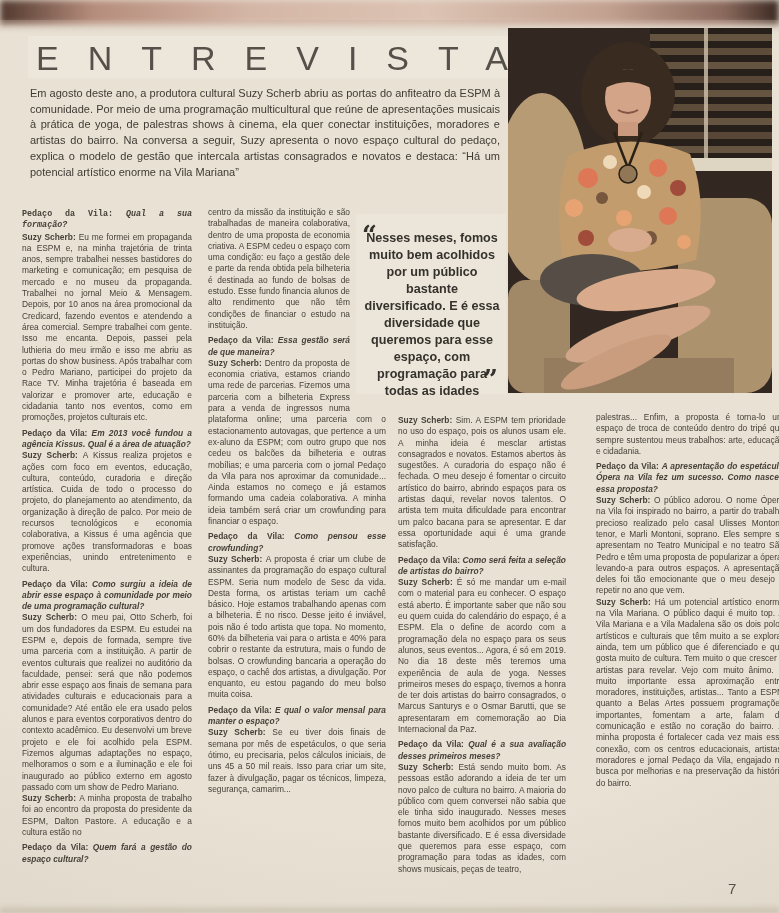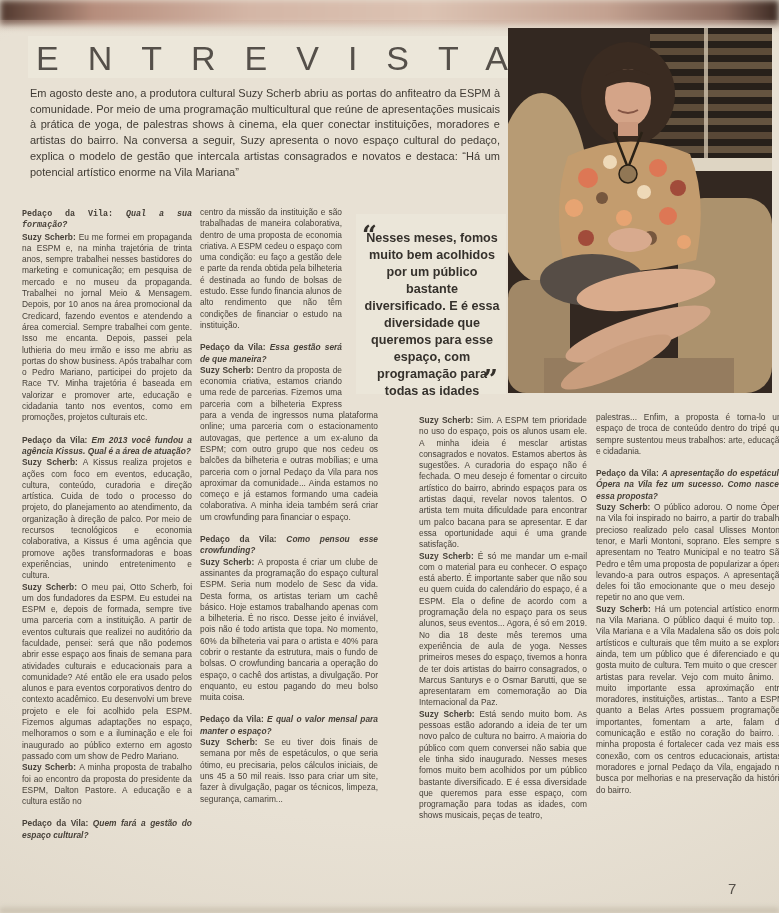--- a/index.html
+++ b/index.html
@@ -23,26 +23,26 @@
   
   .intro{position:absolute;left:30px;top:86px;width:470px;height:116px;
     font-size:11px;line-height:15.7px;font-weight:normal;color:#3f3a33;text-align:justify;}
   
   .photo{position:absolute;left:508px;top:28px;width:264px;height:365px;background:#241a14;
     box-shadow:0 0 0 2px #efe9dd inset;}
   
   .col{position:absolute;top:207px;height:700px;overflow:hidden;box-sizing:border-box;
     font-size:8.4px;line-height:11.3px;color:#474139;text-align:justify;}
   .col-1{left:22px;width:170px;}
-  .col-2{left:200px;width:178px;}
-  .col-3{left:419px;width:168px;padding-top:208px;}
+  .col-2{left:208px;width:178px;}
+  .col-3{left:398px;width:168px;padding-top:208px;}
   .col-4{left:596px;width:188px;padding-top:205px;}
   .col-2::before{content:"";float:right;width:36px;height:202px;}
   .block{margin:0;}
-  .question{font-weight:bold;font-style:italic;margin-top:11px;}
+  .question{font-weight:bold;font-style:italic;margin-top:4px;}
   .question .lead{font-style:normal;}
   .question:first-child{margin-top:2px;font-family:Liberation Mono, monospace;}
   .answer .lead{font-weight:bold;}
   .continuation{margin-top:0;}
   
   .pull-quote{position:absolute;left:356px;top:214px;width:150px;height:180px;
     background:#ebe6d9;box-sizing:border-box;padding:16px 6px 6px 8px;
     font-weight:bold;font-size:12.6px;line-height:17px;color:#35312c;text-align:center;}
   .quote-mark{font-family:"DejaVu Serif",serif;font-weight:bold;font-size:26px;color:#35312c;
     position:absolute;line-height:1;}
@@ -133,36 +133,39 @@
     <span class="quote-mark quote-open">“</span>
     <span>Nesses meses, fomos muito bem acolhidos por um público bastante diversificado. E é essa diversidade que queremos para esse espaço, com programação para todas as idades</span>
     <span class="quote-mark quote-close">”</span>
   </div>
 
   <div class="col col-1">
       <p class="block question"><span class="lead">Pedaço da Vila: </span>Qual a sua formação?</p>
       <p class="block answer"><span class="lead">Suzy Scherb: </span>Eu me formei em propaganda na ESPM e, na minha trajetória de trinta anos, sempre trabalhei nesses bastidores do marketing e comunicação; em pesquisa de mercado e no museu da propaganda. Trabalhei no jornal Meio &amp; Mensagem. Depois, por 10 anos na área promocional da Credicard, fazendo eventos e atendendo a área comercial. Sempre trabalhei com gente. Isso me encanta. Depois, passei pela luthieria do meu irmão e isso me abriu as portas do show business. Após trabalhar com o Pedro Mariano, participei do projeto da Race TV. Minha trajetória é baseada em valorizar e promover arte, educação e cidadania tanto nos eventos, como em promoções, projetos culturais etc.</p>
       <p class="block question"><span class="lead">Pedaço da Vila: </span>Em 2013 você fundou a agência Kissus. Qual é a área de atuação?</p>
       <p class="block answer"><span class="lead">Suzy Scherb: </span>A Kissus realiza projetos e ações com foco em eventos, educação, cultura, conteúdo, curadoria e direção artística. Cuida de todo o processo do projeto, do planejamento ao atendimento, da organização à direção de palco. Por meio de recursos tecnológicos e economia colaborativa, a Kissus é uma agência que promove ações transformadoras e boas experiências, unindo entretenimento e cultura.</p>
+      <p class="block question"><span class="lead">Pedaço da Vila: </span>Como surgiu a ideia de abrir esse espaço à comunidade por meio de uma programação cultural?</p>
       <p class="block answer"><span class="lead">Suzy Scherb: </span>O meu pai, Otto Scherb, foi um dos fundadores da ESPM. Eu estudei na ESPM e, depois de formada, sempre tive uma parceria com a instituição. A partir de eventos culturais que realizei no auditório da faculdade, pensei: será que não podemos abrir esse espaço aos finais de semana para atividades culturais e educacionais para a comunidade? Até então ele era usado pelos alunos e para eventos corporativos dentro do contexto acadêmico. Eu desenvolvi um breve projeto e ele foi acolhido pela ESPM. Fizemos algumas adaptações no espaço, melhoramos o som e a iluminação e ele foi inaugurado ao público externo em agosto passado com um show de Pedro Mariano.</p>
       <p class="block answer"><span class="lead">Suzy Scherb: </span>A minha proposta de trabalho foi ao encontro da proposta do presidente da ESPM, Dalton Pastore. A educação e a cultura estão no</p>
       <p class="block question"><span class="lead">Pedaço da Vila: </span>Quem fará a gestão do espaço cultural?</p>
     </div>
   <div class="col col-2">
       <p class="block continuation">centro da missão da instituição e são trabalhadas de maneira colaborativa, dentro de uma proposta de economia criativa. A ESPM cedeu o espaço com uma condição: eu faço a gestão dele e parte da renda obtida pela bilheteria é destinada ao fundo de bolsas de estudo. Esse fundo financia alunos de alto rendimento que não têm condições de financiar o estudo na instituição.</p>
       <p class="block question"><span class="lead">Pedaço da Vila: </span>Essa gestão será de que maneira?</p>
       <p class="block answer"><span class="lead">Suzy Scherb: </span>Dentro da proposta de economia criativa, estamos criando uma rede de parcerias. Fizemos uma parceria com a bilheteria Express para a venda de ingressos numa plataforma online; uma parceria com o estacionamento autovagas, que pertence a um ex-aluno da ESPM; com outro grupo que nos cedeu os balcões da bilheteria e outras mobílias; e uma parceria com o jornal Pedaço da Vila para nos aproximar da comunidade... Ainda estamos no começo e já estamos formando uma cadeia colaborativa. A minha ideia também será criar um crowfunding para financiar o espaço.</p>
       <p class="block question"><span class="lead">Pedaço da Vila: </span>Como pensou esse crowfunding?</p>
       <p class="block answer"><span class="lead">Suzy Scherb: </span>A proposta é criar um clube de assinantes da programação do espaço cultural ESPM. Seria num modelo de Sesc da vida. Desta forma, os artistas teriam um cachê básico. Hoje estamos trabalhando apenas com a bilheteria. É no risco. Desse jeito é inviável, pois não é todo artista que topa. No momento, 60% da bilheteria vai para o artista e 40% para cobrir o restante da estrutura, mais o fundo de bolsas. O crowfunding bancaria a operação do espaço, o cachê dos artistas, a divulgação. Por enquanto, eu estou pagando do meu bolso muita coisa.</p>
       <p class="block question"><span class="lead">Pedaço da Vila: </span>E qual o valor mensal para manter o espaço?</p>
       <p class="block answer"><span class="lead">Suzy Scherb: </span>Se eu tiver dois finais de semana por mês de espetáculos, o que seria ótimo, eu precisaria, pelos cálculos iniciais, de uns 45 a 50 mil reais. Isso para criar um site, fazer à divulgação, pagar os técnicos, limpeza, segurança, camarim...</p>
     </div>
   <div class="col col-3">
       <p class="block answer"><span class="lead">Suzy Scherb: </span>Sim. A ESPM tem prioridade no uso do espaço, pois os alunos usam ele. A minha ideia é mesclar artistas consagrados e novatos. Estamos abertos às sugestões. A curadoria do espaço não é fechada. O meu desejo é fomentar o circuito artístico do bairro, abrindo espaços para os artistas daqui, revelar novos talentos. O artista tem muita dificuldade para encontrar um palco bacana para se apresentar. E dar essa oportunidade aqui é uma grande satisfação.</p>
+      <p class="block question"><span class="lead">Pedaço da Vila: </span>Como será feita a seleção de artistas do bairro?</p>
       <p class="block answer"><span class="lead">Suzy Scherb: </span>É só me mandar um e-mail com o material para eu conhecer. O espaço está aberto. É importante saber que não sou eu quem cuida do calendário do espaço, é a ESPM. Ela o define de acordo com a programação dela no espaço para os seus alunos, seus eventos... Agora, é só em 2019. No dia 18 deste mês teremos uma experiência de aula de yoga. Nesses primeiros meses do espaço, tivemos a honra de ter dois artistas do bairro consagrados, o Marcus Santurys e o Osmar Barutti, que se apresentaram em comemoração ao Dia Internacional da Paz.</p>
+      <p class="block question"><span class="lead">Pedaço da Vila: </span>Qual é a sua avaliação desses primeiros meses?</p>
       <p class="block answer"><span class="lead">Suzy Scherb: </span>Está sendo muito bom. As pessoas estão adorando a ideia de ter um novo palco de cultura no bairro. A maioria do público com quem conversei não sabia que ele tinha sido inaugurado. Nesses meses fomos muito bem acolhidos por um público bastante diversificado. E é essa diversidade que queremos para esse espaço, com programação para todas as idades, com shows musicais, peças de teatro,</p>
     </div>
   <div class="col col-4">
       <p class="block continuation">palestras... Enfim, a proposta é torna-lo um espaço de troca de conteúdo dentro do tripé que sempre sustentou meus trabalhos: arte, educação e cidadania.</p>
       <p class="block question"><span class="lead">Pedaço da Vila: </span>A apresentação do espetáculo Ópera na Vila fez um sucesso. Como nasceu essa proposta?</p>
       <p class="block answer"><span class="lead">Suzy Scherb: </span>O público adorou. O nome Ópera na Vila foi inspirado no bairro, a partir do trabalho precioso realizado pelo casal Ulisses Montoni, tenor, e Marli Montoni, soprano. Eles sempre se apresentam no Teatro Municipal e no teatro São Pedro e têm uma proposta de popularizar a ópera, levando-a para outros espaços. A apresentação deles foi tão emocionante que o meu desejo é repetir no ano que vem.</p>
       <p class="block answer"><span class="lead">Suzy Scherb: </span>Há um potencial artístico enorme na Vila Mariana. O público daqui é muito top. A Vila Mariana e a Vila Madalena são os dois polos artísticos e culturais que têm muito a se explorar ainda, tem um público que é diferenciado e que gosta muito de cultura. Tem muito o que crescer e artistas para revelar. Vejo com muito ânimo. É muito importante essa aproximação entre moradores, instituições, artistas... Tanto a ESPM quanto a Belas Artes possuem programações importantes, fomentam a arte, falam de comunicação e estão no coração do bairro. A minha proposta é fortalecer cada vez mais essa conexão, com os centros educacionais, artistas, moradores e jornal Pedaço da Vila, engajado na busca por melhorias e na preservação da história do bairro.</p>
     </div>
 
   <div class="page-number">7</div>

